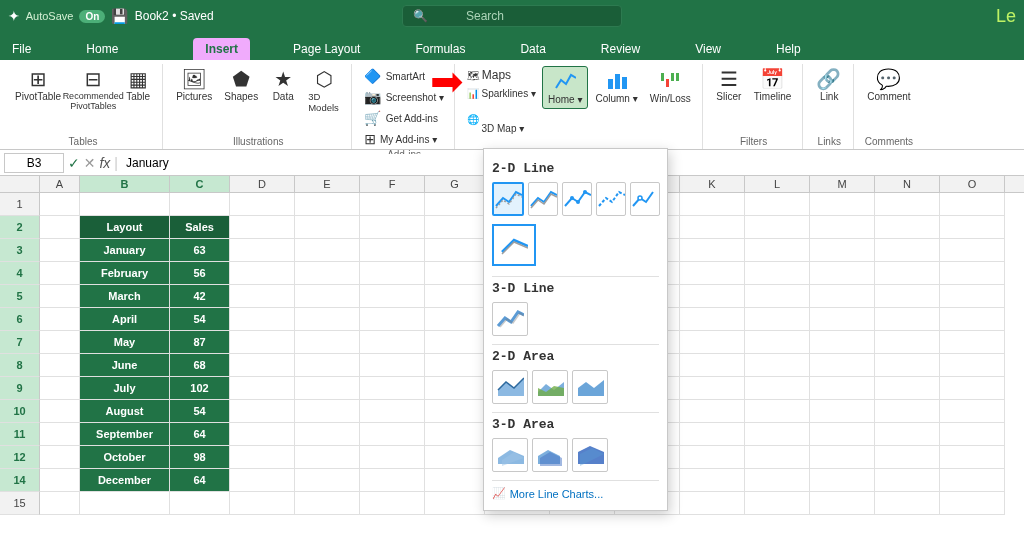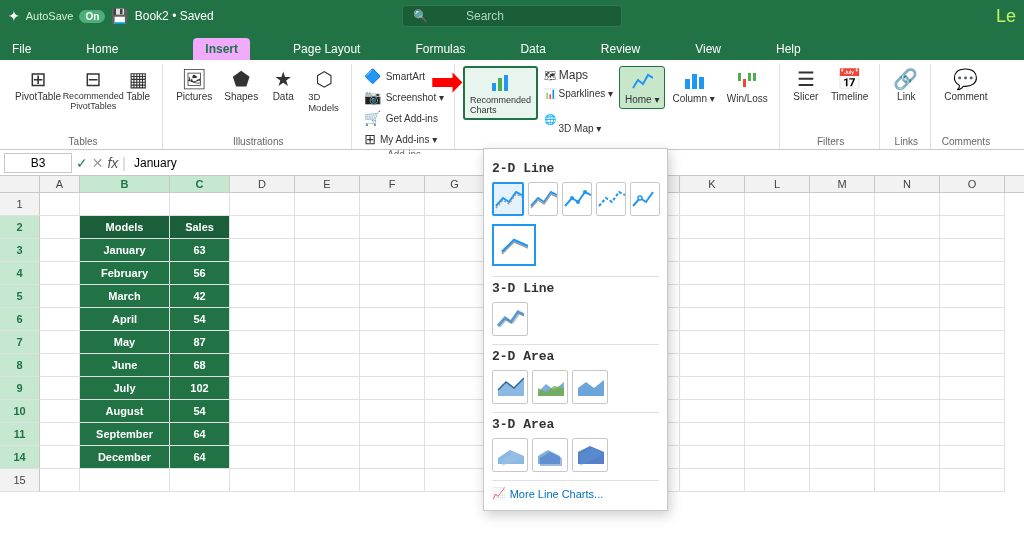--- a/index.html
+++ b/index.html
@@ -119,21 +119,21 @@
     .formula-bar {
       height: 26px;
       background: #fff;
       border-bottom: 1px solid #c8c8c8;
       display: flex;
       align-items: center;
       padding: 0 4px;
       gap: 4px;
     }
     .cell-name-box {
-      width: 68px;
+      width: 60px;
       border: 1px solid #c8c8c8;
       padding: 2px 0;
       font-size: 12px;
       text-align: center;
     }
     .formula-bar-dividers { display: flex; align-items: center; gap: 4px; color: #999; font-size: 14px; }
     .formula-input { flex: 1; border: none; outline: none; font-size: 12px; padding: 2px 4px; }
 
     
     .spreadsheet {
@@ -342,28 +342,20 @@
       <div class="ribbon-btn-sm" style="flex-direction:row; gap:4px;">
         <span class="ribbon-icon-sm">⊞</span>
         <span>My Add-ins ▾</span>
       </div>
     </div>
     <div class="ribbon-group-label">Add-ins</div>
   </div>
 
   <div class="ribbon-group">
     <div class="ribbon-group-items">
-      <div class="ribbon-btn" style="border:2px solid #217346; background:#e8f4ee;">
-        <svg width="22" height="22" viewBox="0 0 22 22">
-          <rect x="2" y="12" width="4" height="8" fill="#2196f3"></rect>
-          <rect x="8" y="7" width="4" height="13" fill="#4caf50"></rect>
-          <rect x="14" y="4" width="4" height="16" fill="#2196f3"></rect>
-        </svg>
-        <span style="font-size:9px;">Recommended<br>Charts</span>
-      </div>
       <div style="display:flex; flex-direction:column; gap:2px;">
         <div class="ribbon-btn-sm" style="flex-direction:row; gap:2px;">
           <span>🗺</span>
           <span style="font-size:12px;">Maps</span>
         </div>
         <div class="ribbon-btn-sm" style="flex-direction:row; gap:2px;">
           <span>📊</span>
           <span style="font-size:10px;">Sparklines ▾</span>
         </div>
         <div class="ribbon-btn-sm" style="flex-direction:row; gap:2px;">
@@ -485,21 +477,21 @@
         <div class="cell col-rest"></div>
         <div class="cell col-rest"></div>
         <div class="cell col-rest"></div>
         <div class="cell col-rest"></div>
         <div class="cell col-rest"></div>
         <div class="cell col-rest"></div>
       </div>
       <div class="sheet-row">
         <div class="row-header highlight">2</div>
         <div class="cell col-a"></div>
-        <div class="cell col-b green-header">Models</div>
+        <div class="cell col-b green-header">Layout</div>
         <div class="cell col-c green-header">Sales</div>
         <div class="cell col-d"></div>
         <div class="cell col-e"></div>
         <div class="cell col-f"></div>
         <div class="cell col-g"></div>
         <div class="cell col-rest"></div>
         <div class="cell col-rest"></div>
         <div class="cell col-rest"></div>
         <div class="cell col-rest"></div>
         <div class="cell col-rest"></div>
@@ -649,20 +641,38 @@
         <div class="cell col-rest"></div>
         <div class="cell col-rest"></div>
         <div class="cell col-rest"></div>
         <div class="cell col-rest"></div>
       </div>
       <div class="sheet-row">
         <div class="row-header highlight">11</div>
         <div class="cell col-a"></div>
         <div class="cell col-b green-bg">September</div>
         <div class="cell col-c green-bg">64</div>
+        <div class="cell col-d"></div>
+        <div class="cell col-e"></div>
+        <div class="cell col-f"></div>
+        <div class="cell col-g"></div>
+        <div class="cell col-rest"></div>
+        <div class="cell col-rest"></div>
+        <div class="cell col-rest"></div>
+        <div class="cell col-rest"></div>
+        <div class="cell col-rest"></div>
+        <div class="cell col-rest"></div>
+        <div class="cell col-rest"></div>
+        <div class="cell col-rest"></div>
+      </div>
+      <div class="sheet-row">
+        <div class="row-header highlight">12</div>
+        <div class="cell col-a"></div>
+        <div class="cell col-b green-bg">October</div>
+        <div class="cell col-c green-bg">98</div>
         <div class="cell col-d"></div>
         <div class="cell col-e"></div>
         <div class="cell col-f"></div>
         <div class="cell col-g"></div>
         <div class="cell col-rest"></div>
         <div class="cell col-rest"></div>
         <div class="cell col-rest"></div>
         <div class="cell col-rest"></div>
         <div class="cell col-rest"></div>
         <div class="cell col-rest"></div>

